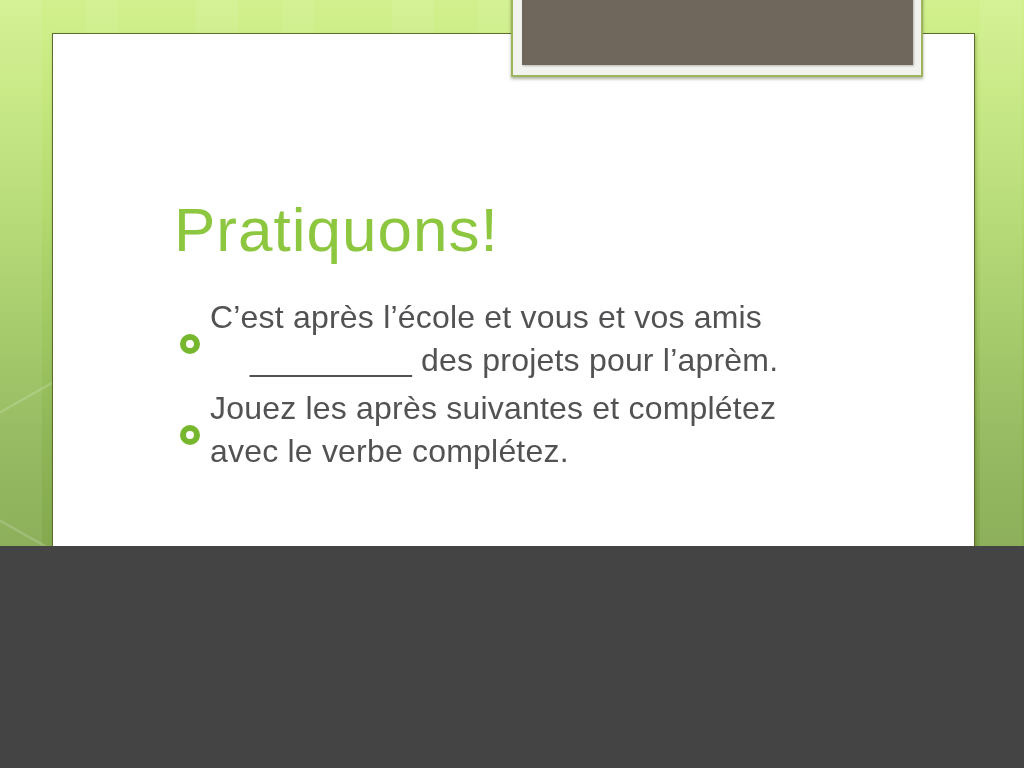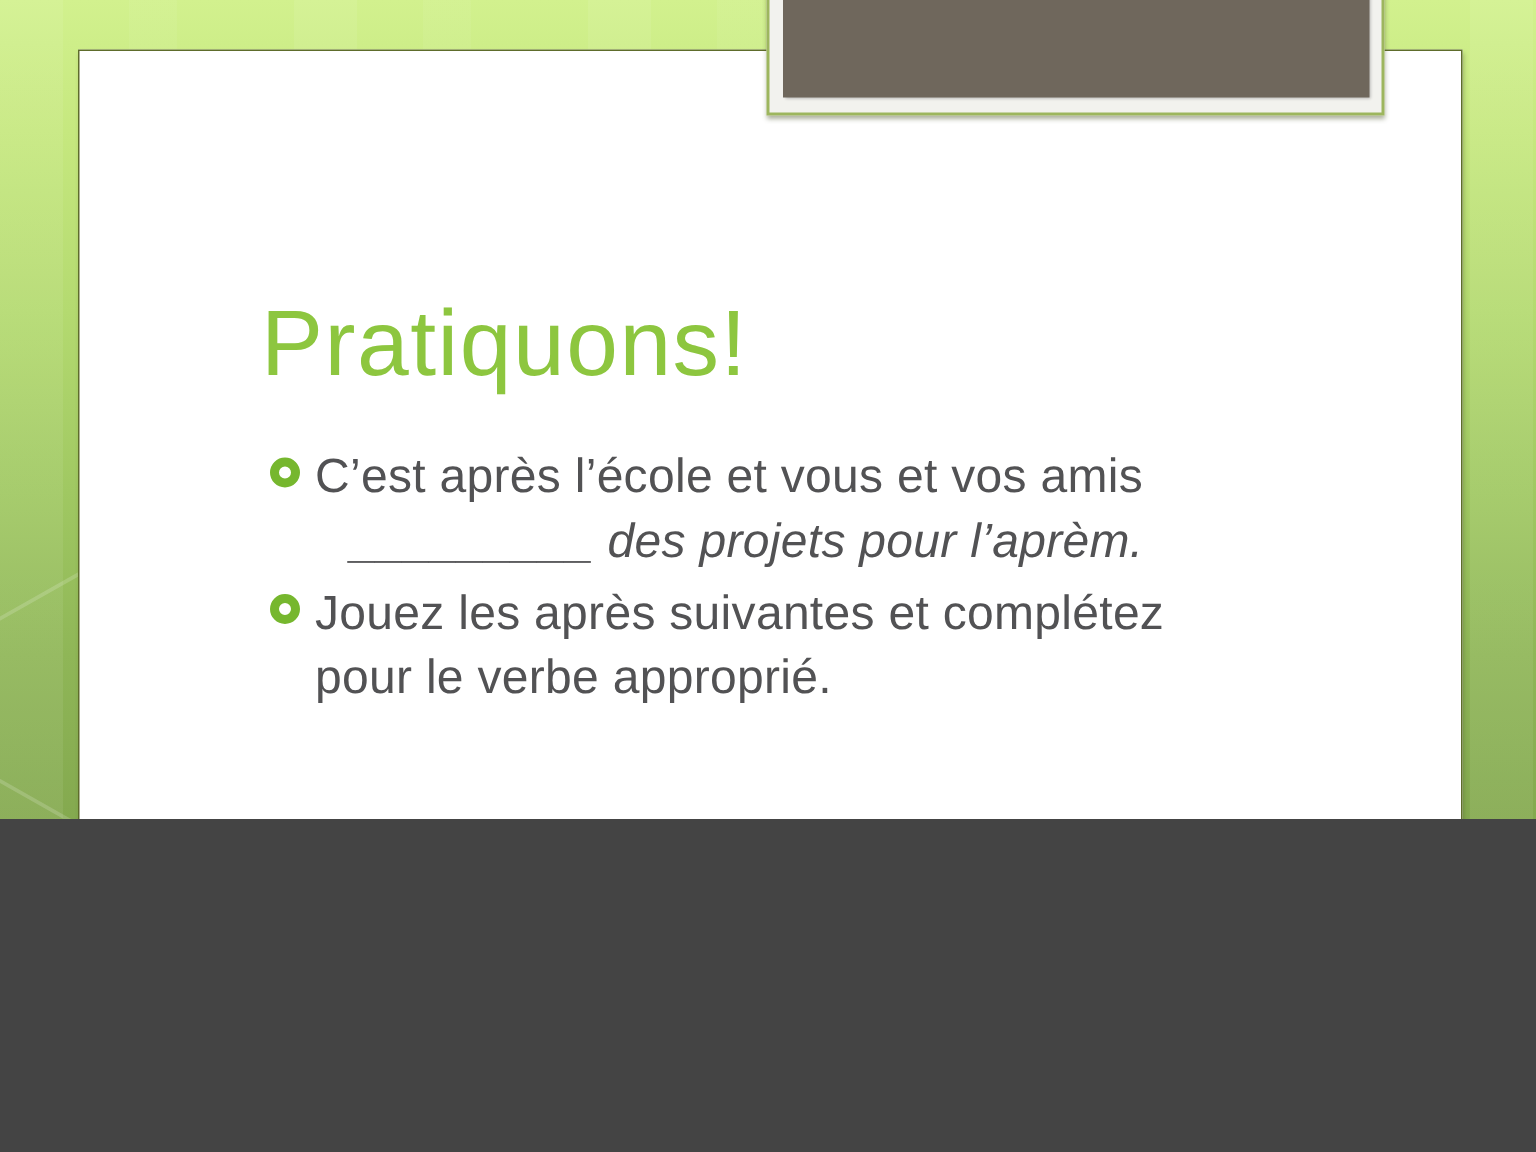--- a/index.html
+++ b/index.html
@@ -57,41 +57,40 @@
     line-height:1.15;
     color:#8dc63f;
   }
 
   .bullets{
     position:absolute;
     left:127px;top:262px;width:740px;
   }
   .bullet-item{
     display:flex;
-    align-items:flex-start;
+    align-items:center;
     margin-bottom:5px;
   }
   .donut{
     flex:0 0 auto;
     width:8px;height:8px;
     border:6px solid #76b72e;
     border-radius:50%;
     background:#ffffff;
     margin:9px 10px 0 0;
   }
   .bullet-text{
     font-size:32px;
     line-height:43px;
     color:#525254;
     letter-spacing:0.2px;
   }
   .line-indent{
     display:inline-block;
-    margin-left:24px;
-    font-style:italic;
+    margin-left:40px;
   }
 </style>
 </head>
 <body>
 
 <div class="slide">
 
   <svg class="bg-decor" width="1024" height="768" viewBox="0 0 1024 768">
     <g fill="none" stroke="rgba(255,255,255,0.17)" stroke-width="2.5">
       <polygon points="75,370 160,418 160,515 75,563 -10,515 -10,418"></polygon>
@@ -121,21 +120,21 @@
         <div class="bullet-text">
           <span>C’est après l’école et vous et vos amis</span><br>
           <span class="line-indent">_________ des projets pour l’aprèm.</span>
         </div>
       </div>
 
       <div class="bullet-item">
         <span class="donut"></span>
         <div class="bullet-text">
           <span>Jouez les après suivantes et complétez</span><br>
-          <span>pour le verbe approprié.</span>
+          <span>avec le verbe complétez.</span>
         </div>
       </div>
 
     </div>
   </div>
 
   <div class="photo-frame">
     <div class="photo"></div>
   </div>
 

